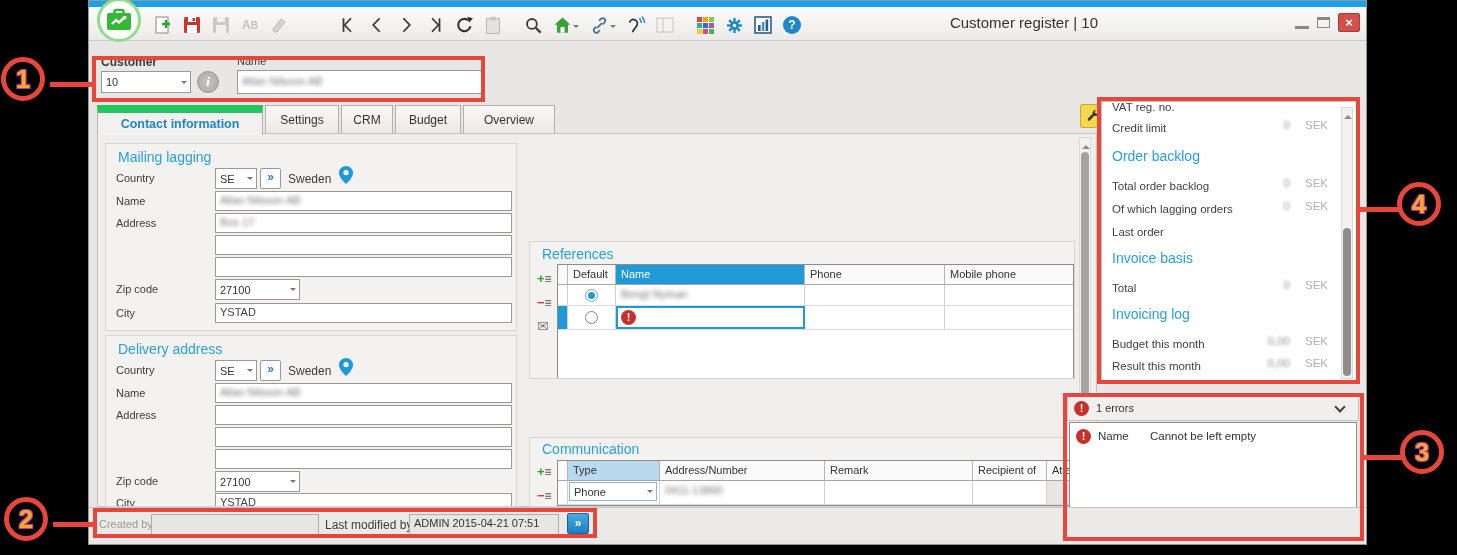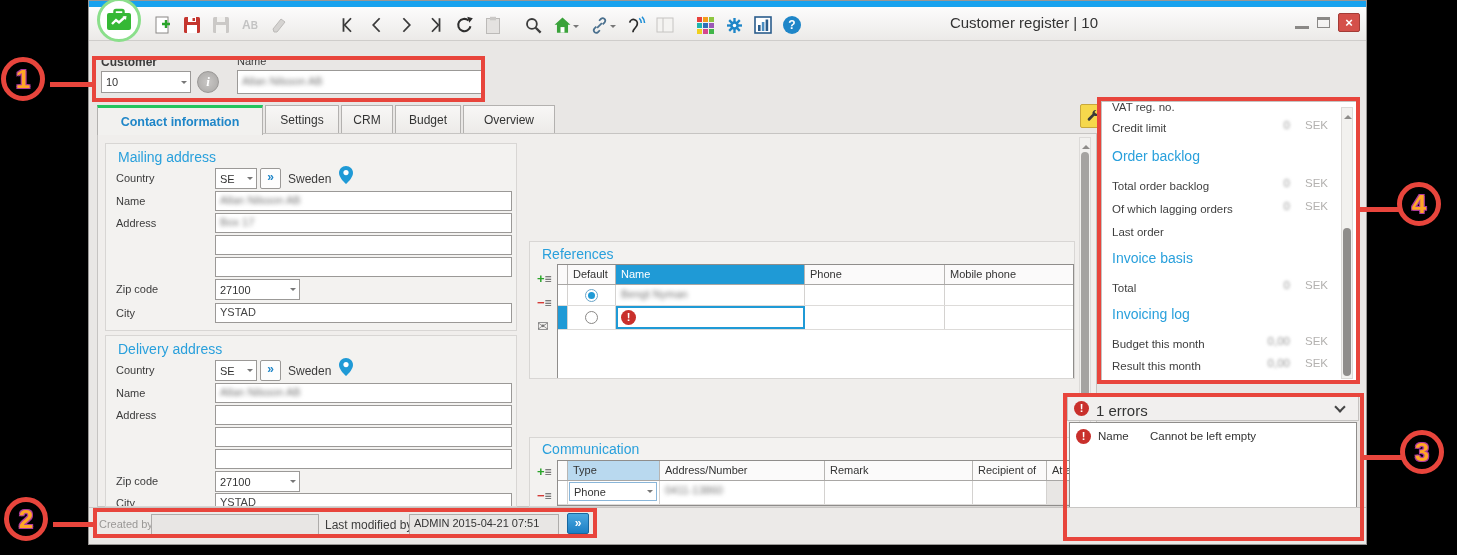--- a/index.html
+++ b/index.html
@@ -47,21 +47,21 @@
   .fwdbtn { position:absolute; background:#fdfdfd; border:1px solid #9b9997; border-radius:2px;
             color:#1f86c8; font-weight:bold; font-size:12px; text-align:center; line-height:17px; }
   .infobtn { position:absolute; width:22px; height:22px; border-radius:50%; border:1px solid #9a9896;
              background:radial-gradient(#c9c7c5,#a9a7a5); color:#fff; font-weight:bold; font-style:italic;
              font-family:"Liberation Serif",serif; text-align:center; line-height:20px; font-size:13px; }
 
   
   .tab { position:absolute; top:104px; height:29px; background:linear-gradient(#f8f7f6,#eceae8);
          border:1px solid #b3b1af; border-bottom:none; font-size:12px; color:#333;
          display:flex; align-items:center; justify-content:center; }
-  .tab.active { background:#f2f1ef; border-top:3px solid #22c55e; color:#1f86c8; font-weight:bold;
+  .tab.active { background:#f2f1ef; border-top:8px solid #22c55e; color:#1f86c8; font-weight:bold;
                 font-size:12.5px; z-index:3; height:30px; }
 
   .content { position:absolute; left:8px; top:132px; width:1000px; height:374px;
              background:#f0eeec; border:1px solid #c6c4c2; }
   .group { position:absolute; background:#f3f2f0; border:1px solid #d8d6d4; overflow:hidden; }
 
   .pin { display:inline-block; }
 
   
   .grid { position:absolute; background:#fff; border:1px solid #8f8d8b; display:flex; flex-direction:column; }
@@ -103,21 +103,21 @@
   .sumpanel { position:absolute; left:1012px; top:100px; width:256px; height:282px; background:#fff;
               border:1px solid #c5c3c1; overflow:hidden; }
   .srow { position:absolute; left:0; width:100%; height:20px; font-size:11.5px; color:#3f3f3f; }
   .srow .sl { position:absolute; left:10px; top:6px; white-space:nowrap; }
   .srow .sv { position:absolute; right:66px; top:3px; width:60px; text-align:right; }
   .srow .su { position:absolute; right:28px; top:3px; color:#b3b1af; }
   .stitle { position:absolute; left:10px; font-size:14px; color:#29a0dc; white-space:nowrap; }
 
   
   .errhead { position:absolute; left:978px; top:395px; width:292px; height:25px; background:#f1efee;
-             border:1px solid #c5c3c1; font-size:15px; color:#333; }
+             border:1px solid #c5c3c1; font-size:11px; color:#333; }
   .errbody { position:absolute; left:980px; top:421px; width:288px; height:115px; background:#fff;
              border:1px solid #8f8d8b; font-size:11.5px; color:#333; }
   .chev { position:absolute; width:8px; height:8px; border-right:2px solid #444; border-bottom:2px solid #444;
           transform:rotate(45deg); }
 
   
   .footer { position:absolute; left:0; top:506px; width:100%; height:33px; background:#eceae8;
             border-top:1px solid #c8c6c4; }
   .btn-fwd { position:absolute; width:22px; height:21px; background:linear-gradient(#4aa8e0,#1d7fc4);
              border:1px solid #17669e; border-radius:2px; color:#fff; font-weight:bold; font-size:12px;
@@ -310,21 +310,21 @@
 
     <div class="tab active" style="left:8px; width:166px">Contact information</div>
     <div class="tab" style="left:176px; width:74px">Settings</div>
     <div class="tab" style="left:252px; width:52px">CRM</div>
     <div class="tab" style="left:306px; width:66px">Budget</div>
     <div class="tab" style="left:374px; width:92px">Overview</div>
 
     <div class="content"></div>
 
     <div class="group" style="left:16px; top:142px; width:412px; height:188px">
-      <div class="bluehead" style="left:12px; top:5px">Mailing address</div>
+      <div class="bluehead" style="left:12px; top:5px">Mailing lagging</div>
       <div class="lbl" style="left:10px; top:28px">Country</div>
       <div class="combo" style="left:109px; top:24px; width:42px; height:21px">
         <span class="cv">SE</span>
           <span class="cbtn">
             <span class="dd" style="margin-top:3px"></span>
           </span>
       </div>
       <div class="fwdbtn" style="left:154px; top:24px; width:21px; height:21px">»</div>
       <div class="lbl" style="left:182px; top:28px; font-size:12px">Sweden</div>
       <span class="pin abs" style="left:233px; top:22px">

